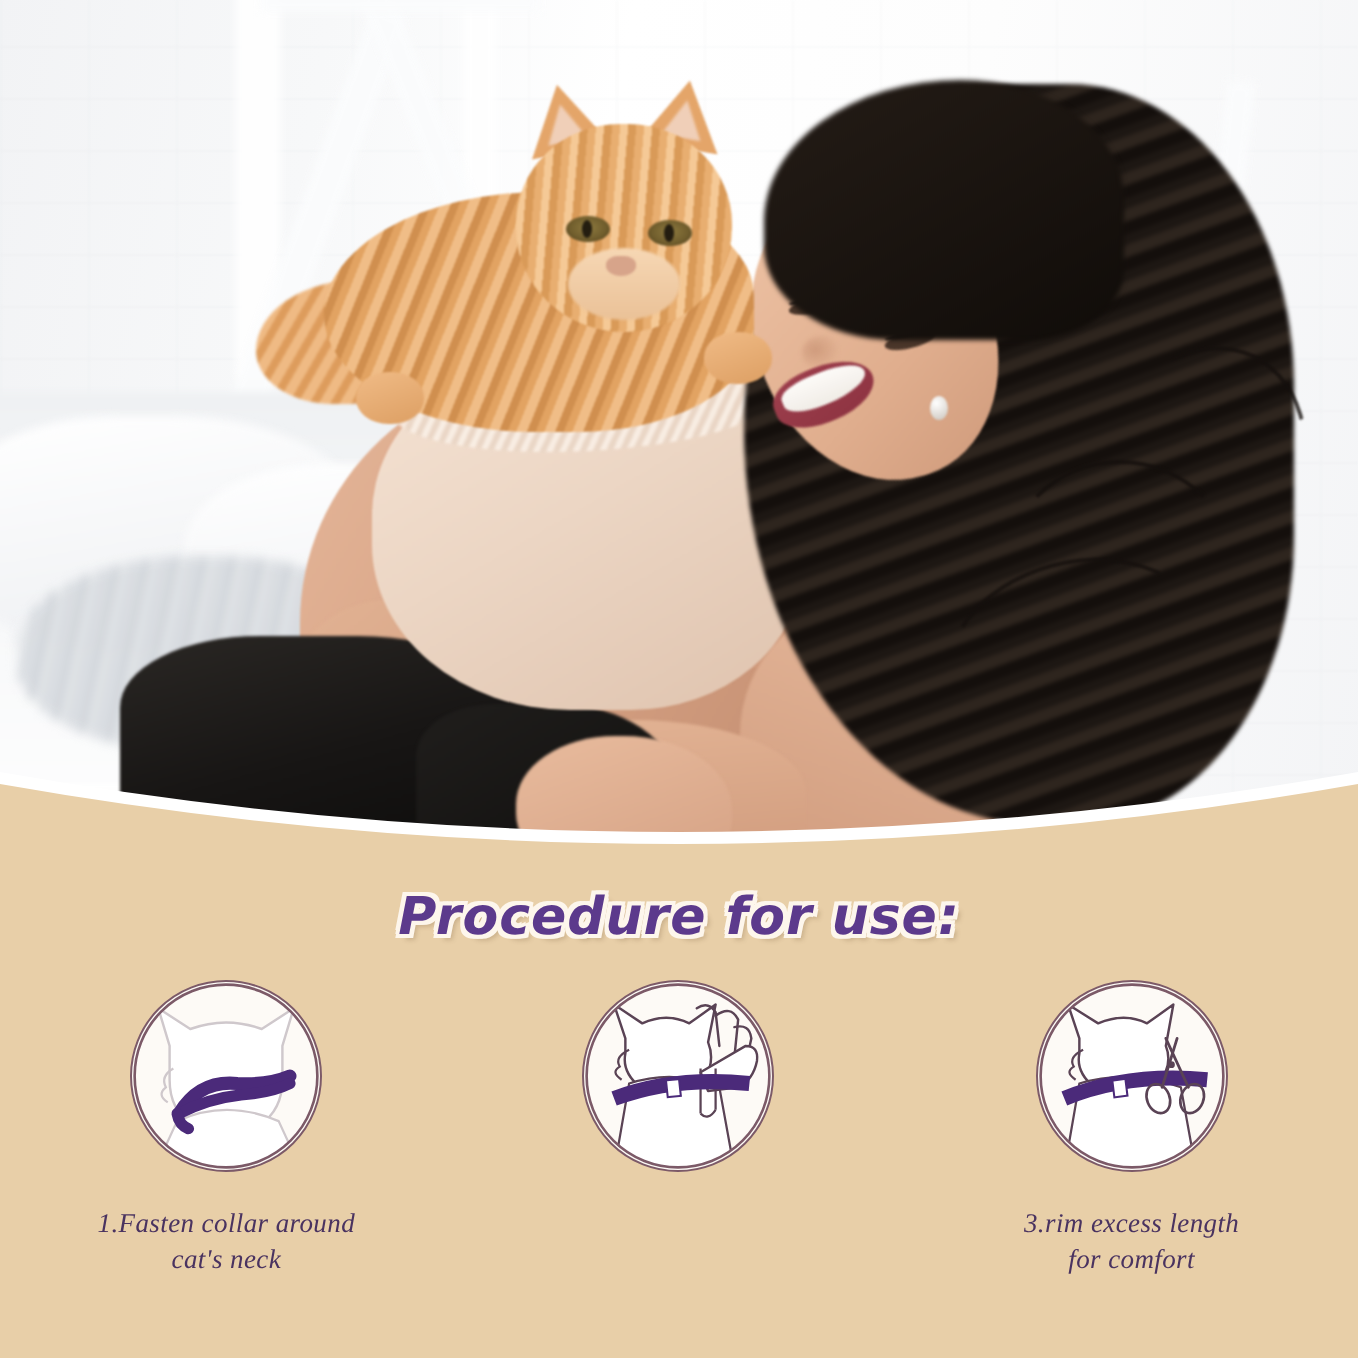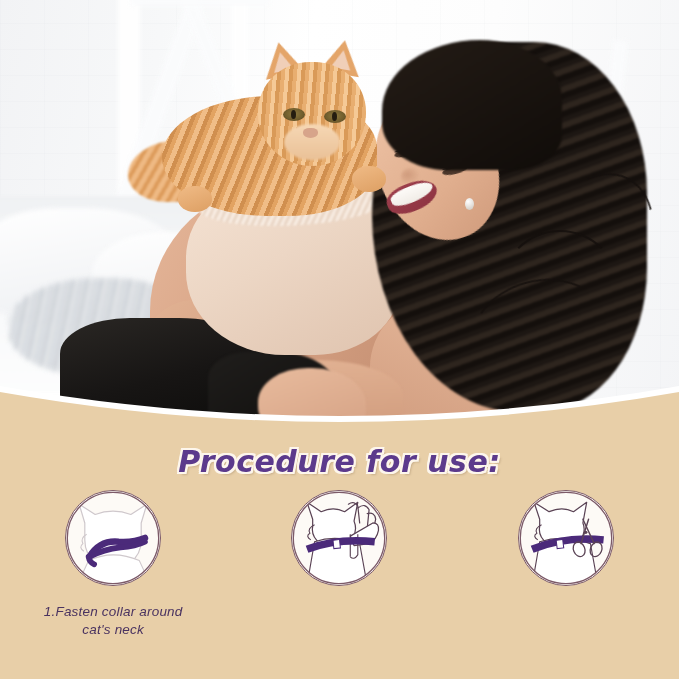--- a/index.html
+++ b/index.html
@@ -258,21 +258,21 @@
   
   .panel-svg{ position:absolute; left:0; top:360px; width:679px; height:319px; display:block; }
 
   
   .content{ position:absolute; left:0; top:430px; width:679px; height:249px; }
 
   .title{
     position:absolute; left:0; top:14px; width:679px;
     text-align:center;
     font-family:"DejaVu Sans", sans-serif;
-    font-size:30px; font-weight:bold; font-style:italic;
+    font-size:26px; font-weight:bold; font-style:italic;
     letter-spacing:.5px;
     color:#5c3a8c;
     -webkit-text-stroke:0px;
     text-shadow:
       -2px -2px 0 #fdf6ec,  2px -2px 0 #fdf6ec,
       -2px  2px 0 #fdf6ec,  2px  2px 0 #fdf6ec,
       -2px  0   0 #fdf6ec,  2px  0   0 #fdf6ec,
        0   -2px 0 #fdf6ec,  0    2px 0 #fdf6ec,
        3px  3px 2px rgba(120,90,60,.25);
   }
@@ -286,21 +286,21 @@
   .circle{
     width:96px; height:96px; border-radius:50%;
     background:#fdfaf6;
     border:1.6px solid #7c5a68;
     display:block;
     box-shadow:0 0 0 0 rgba(0,0,0,0);
   }
   .caption{
     margin-top:17px;
     text-align:center;
-    font-family:Liberation Sans, sans-serif;
+    font-family:Liberation Serif, serif;
     font-size:13.5px; font-style:italic;
     color:#4a3360;
     line-height:1.35;
     letter-spacing:.2px;
     white-space:pre-line;
   }
 </style>
 </head>
 <body>
 
@@ -454,18 +454,20 @@
             <rect x="40" y="52" width="7" height="9" fill="#ffffff" stroke="#4b2a7a" stroke-width="1.1" transform="rotate(-7 43 56)"></rect>
 
             <path d="M68,30 L80,56" fill="none" stroke="#5a4355" stroke-width="1.5" stroke-linecap="round"></path>
             <path d="M74,30 L66,56" fill="none" stroke="#5a4355" stroke-width="1.5" stroke-linecap="round"></path>
             <ellipse cx="82" cy="62" rx="6" ry="8" fill="none" stroke="#5a4355" stroke-width="1.4" transform="rotate(22 82 62)"></ellipse>
             <ellipse cx="64" cy="62" rx="6" ry="8" fill="none" stroke="#5a4355" stroke-width="1.4" transform="rotate(-22 64 62)"></ellipse>
             <circle cx="71" cy="44" r="1.8" fill="#5a4355"></circle>
           </g>
           <circle cx="50" cy="50" r="48.6" fill="none" stroke="#7c5a68" stroke-width="1.4"></circle>
         </svg>
+        <div class="caption">3.rim excess length
+for comfort</div>
       </div>
 
     </div>
   </div>
 
 </div>
 
 </body></html>

